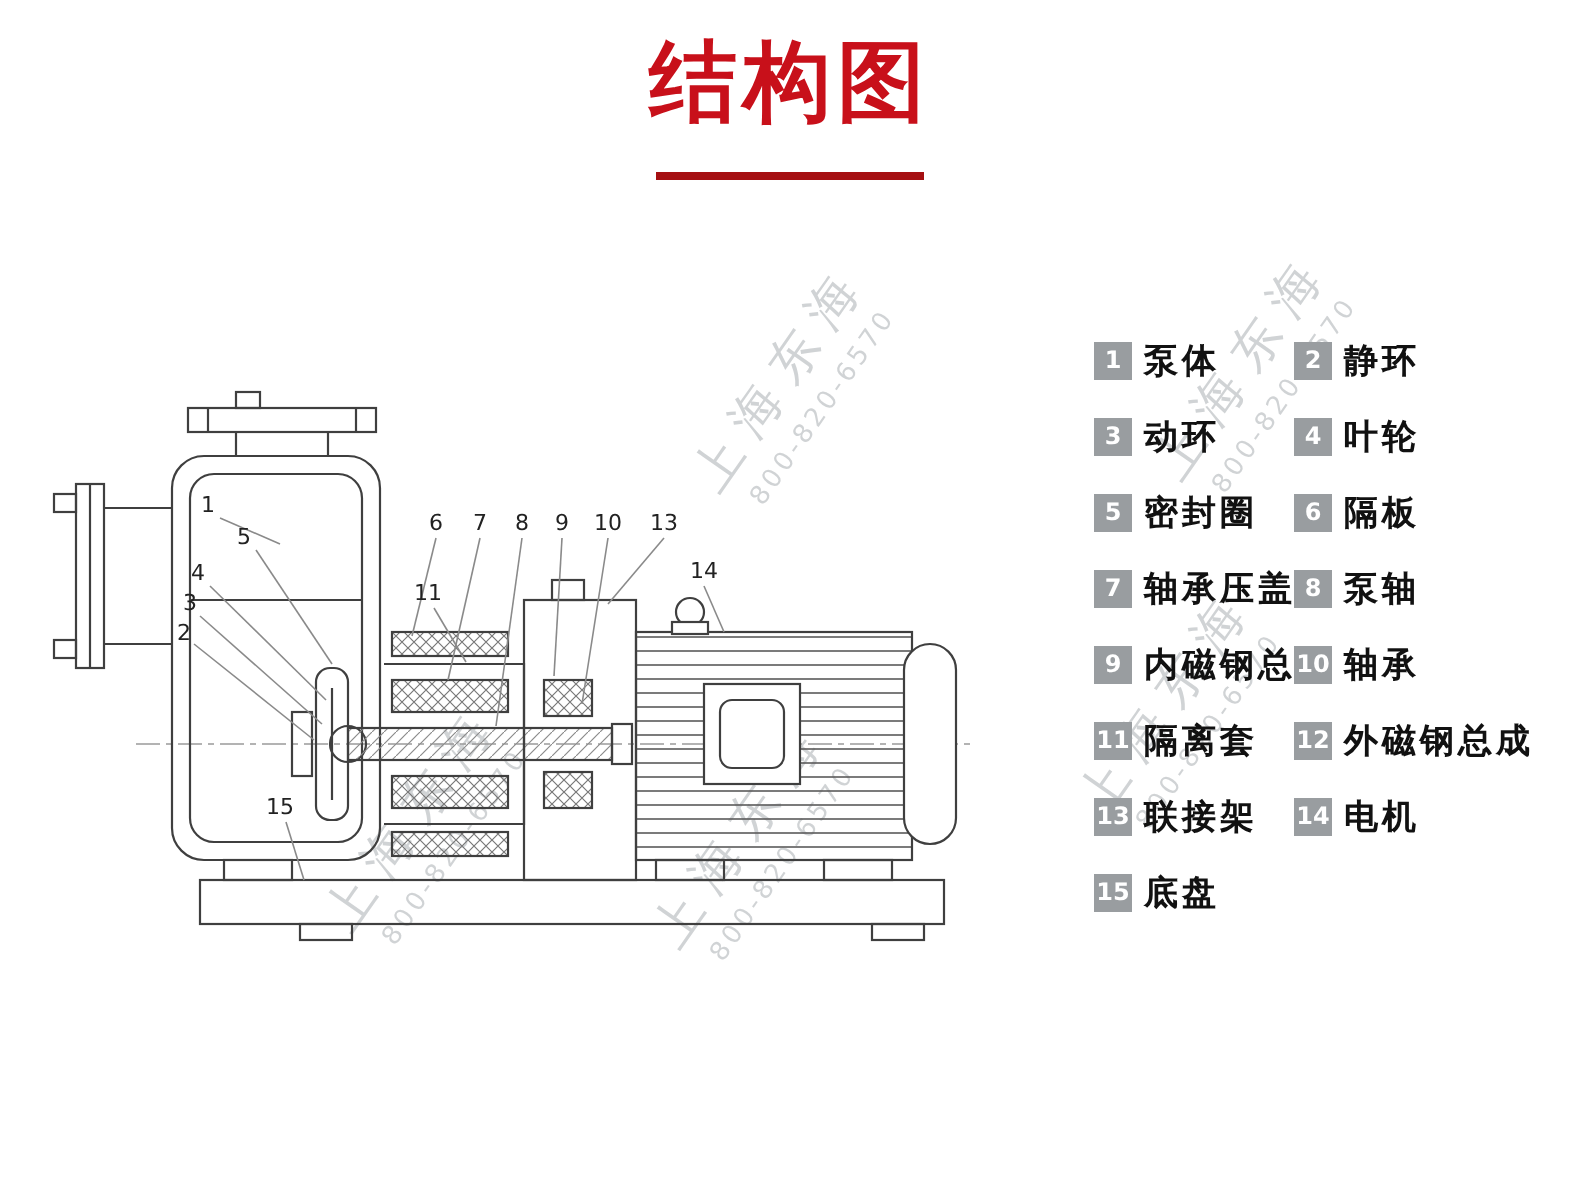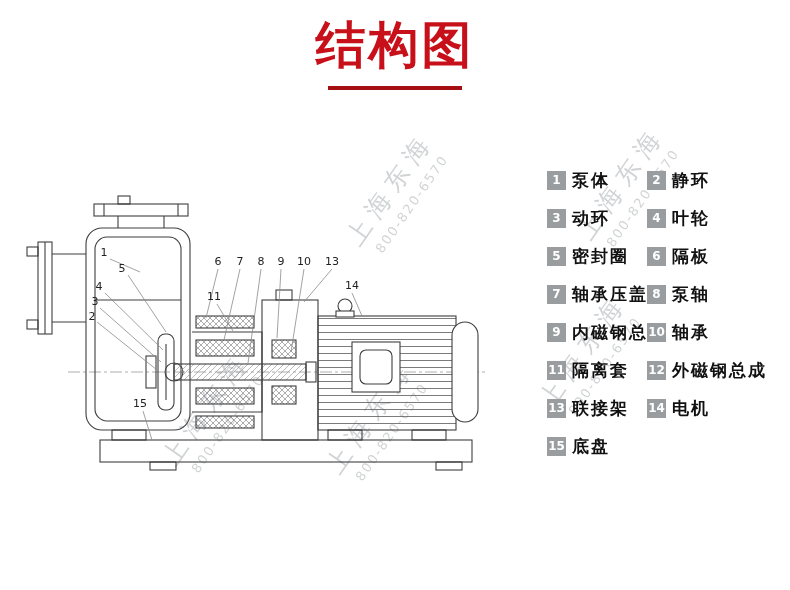--- a/index.html
+++ b/index.html
@@ -1,21 +1,21 @@
 <!DOCTYPE html>
 <html><head>
 <meta charset="utf-8">
 <style>
   * { margin:0; padding:0; box-sizing:border-box; }
   body { background:#fff; font-family:"DejaVu Sans","Liberation Sans",sans-serif; }
   .screen { position:relative; width:790px; height:590px; background:#fff; overflow:hidden; }
 
   
   .title-wrap { position:absolute; top:12px; left:0; width:100%; text-align:center; }
-  .page-title { font-size:50px; font-weight:bold; color:#c8101a; letter-spacing:3px;
+  .page-title { font-size:44px; font-weight:bold; color:#c8101a; letter-spacing:3px;
                 font-family:"DejaVu Sans","Liberation Sans",sans-serif; }
   .title-underline { position:absolute; top:74px; left:50%; transform:translateX(-50%);
                      width:134px; height:4px; background:#a50f12; }
 
   
   .watermark { position:absolute; width:170px; transform:rotate(-55deg); text-align:center;
                color:#a3a8ac; opacity:.5; pointer-events:none; user-select:none; }
   .wm-name { font-size:25px; letter-spacing:8px; white-space:nowrap; }
   .wm-phone { font-size:13px; letter-spacing:2px; margin-top:3px; white-space:nowrap; }
   .wm-1 { left:312px; top:168px; }

